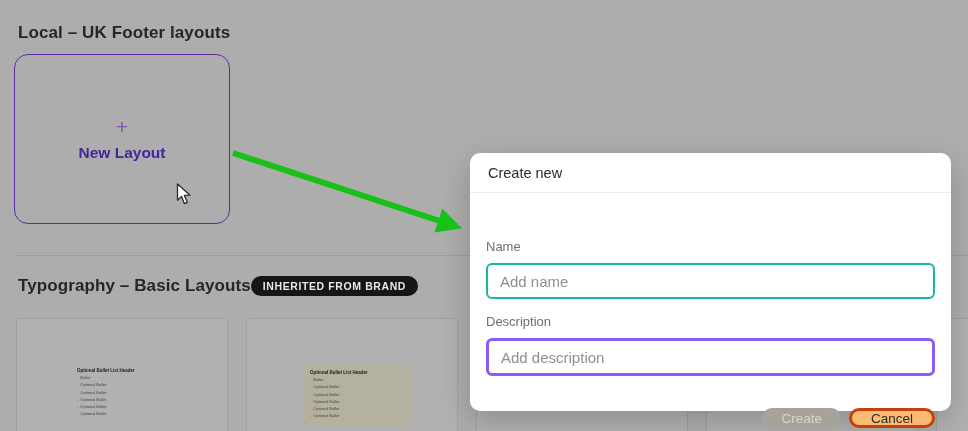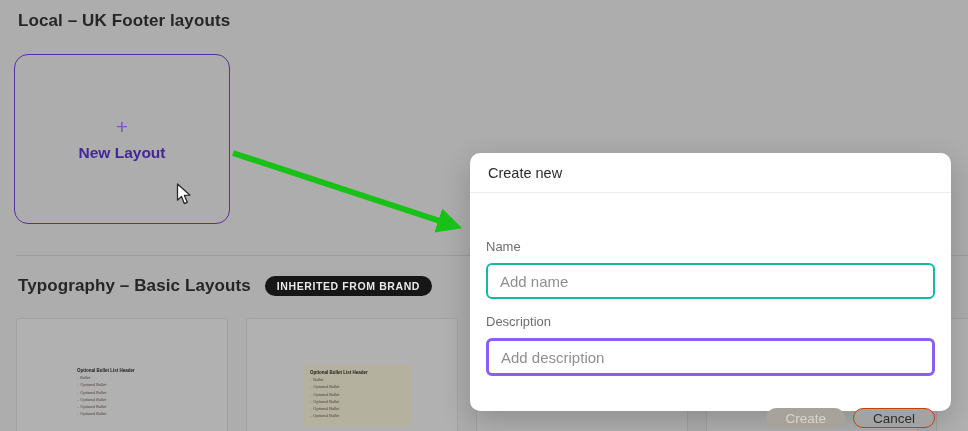--- a/index.html
+++ b/index.html
@@ -5,27 +5,27 @@
   * { box-sizing: border-box; margin: 0; padding: 0; }
   html,body { width: 968px; height: 431px; }
   body {
     position: relative;
     overflow: hidden;
     background: #adadad;
     font-family: "Liberation Sans", sans-serif;
   }
   
   .h1 {
-    position: absolute; left: 18px; top: 11px;
+    position: absolute; left: 18px; top: 23px;
     font-size: 17px; font-weight: 700; color: #262626;
     letter-spacing: .1px;
   }
   .section2-row {
     position: absolute; left: 18px; top: 276px;
-    display: flex; align-items: center; gap: 14px;
+    display: flex; align-items: center; 
   }
   .h2 { font-size: 17px; font-weight: 700; color: #262626; letter-spacing: .1px; }
   .badge {
     background: #161616; color: #e9e9e9;
     font-size: 10.5px; font-weight: 700; letter-spacing: .6px;
     padding: 4px 12px; border-radius: 11px; white-space: nowrap;
   }
   
   .new-layout-card {
     position: absolute; left: 14px; top: 54px;
@@ -88,21 +88,21 @@
   .modal-footer {
     margin-top: auto;
     display: flex; justify-content: flex-end; gap: 8px;
     padding: 0 16px 14px 16px;
   }
   .btn {
     height: 20px; border-radius: 16px; font-family: "Liberation Sans", sans-serif;
     font-size: 13.5px; padding: 0 19px; cursor: pointer;
   }
   .btn.create { background: #a7a39b; color: #d8d5cf; border: none; }
-  .btn.cancel { background: #a3a3a3; color: #2c2c2c; border: 1px solid #c2410c; }
+  .btn.cancel { background: #fdba74; color: #2c2c2c; border: 3px solid #c2410c; }
 </style>
 </head>
 <body>
 
 <div class="h1">Local – UK Footer layouts</div>
 
 <div class="new-layout-card">
   <div class="plus">+</div>
   <div class="new-layout-label">New Layout</div>
 </div>

